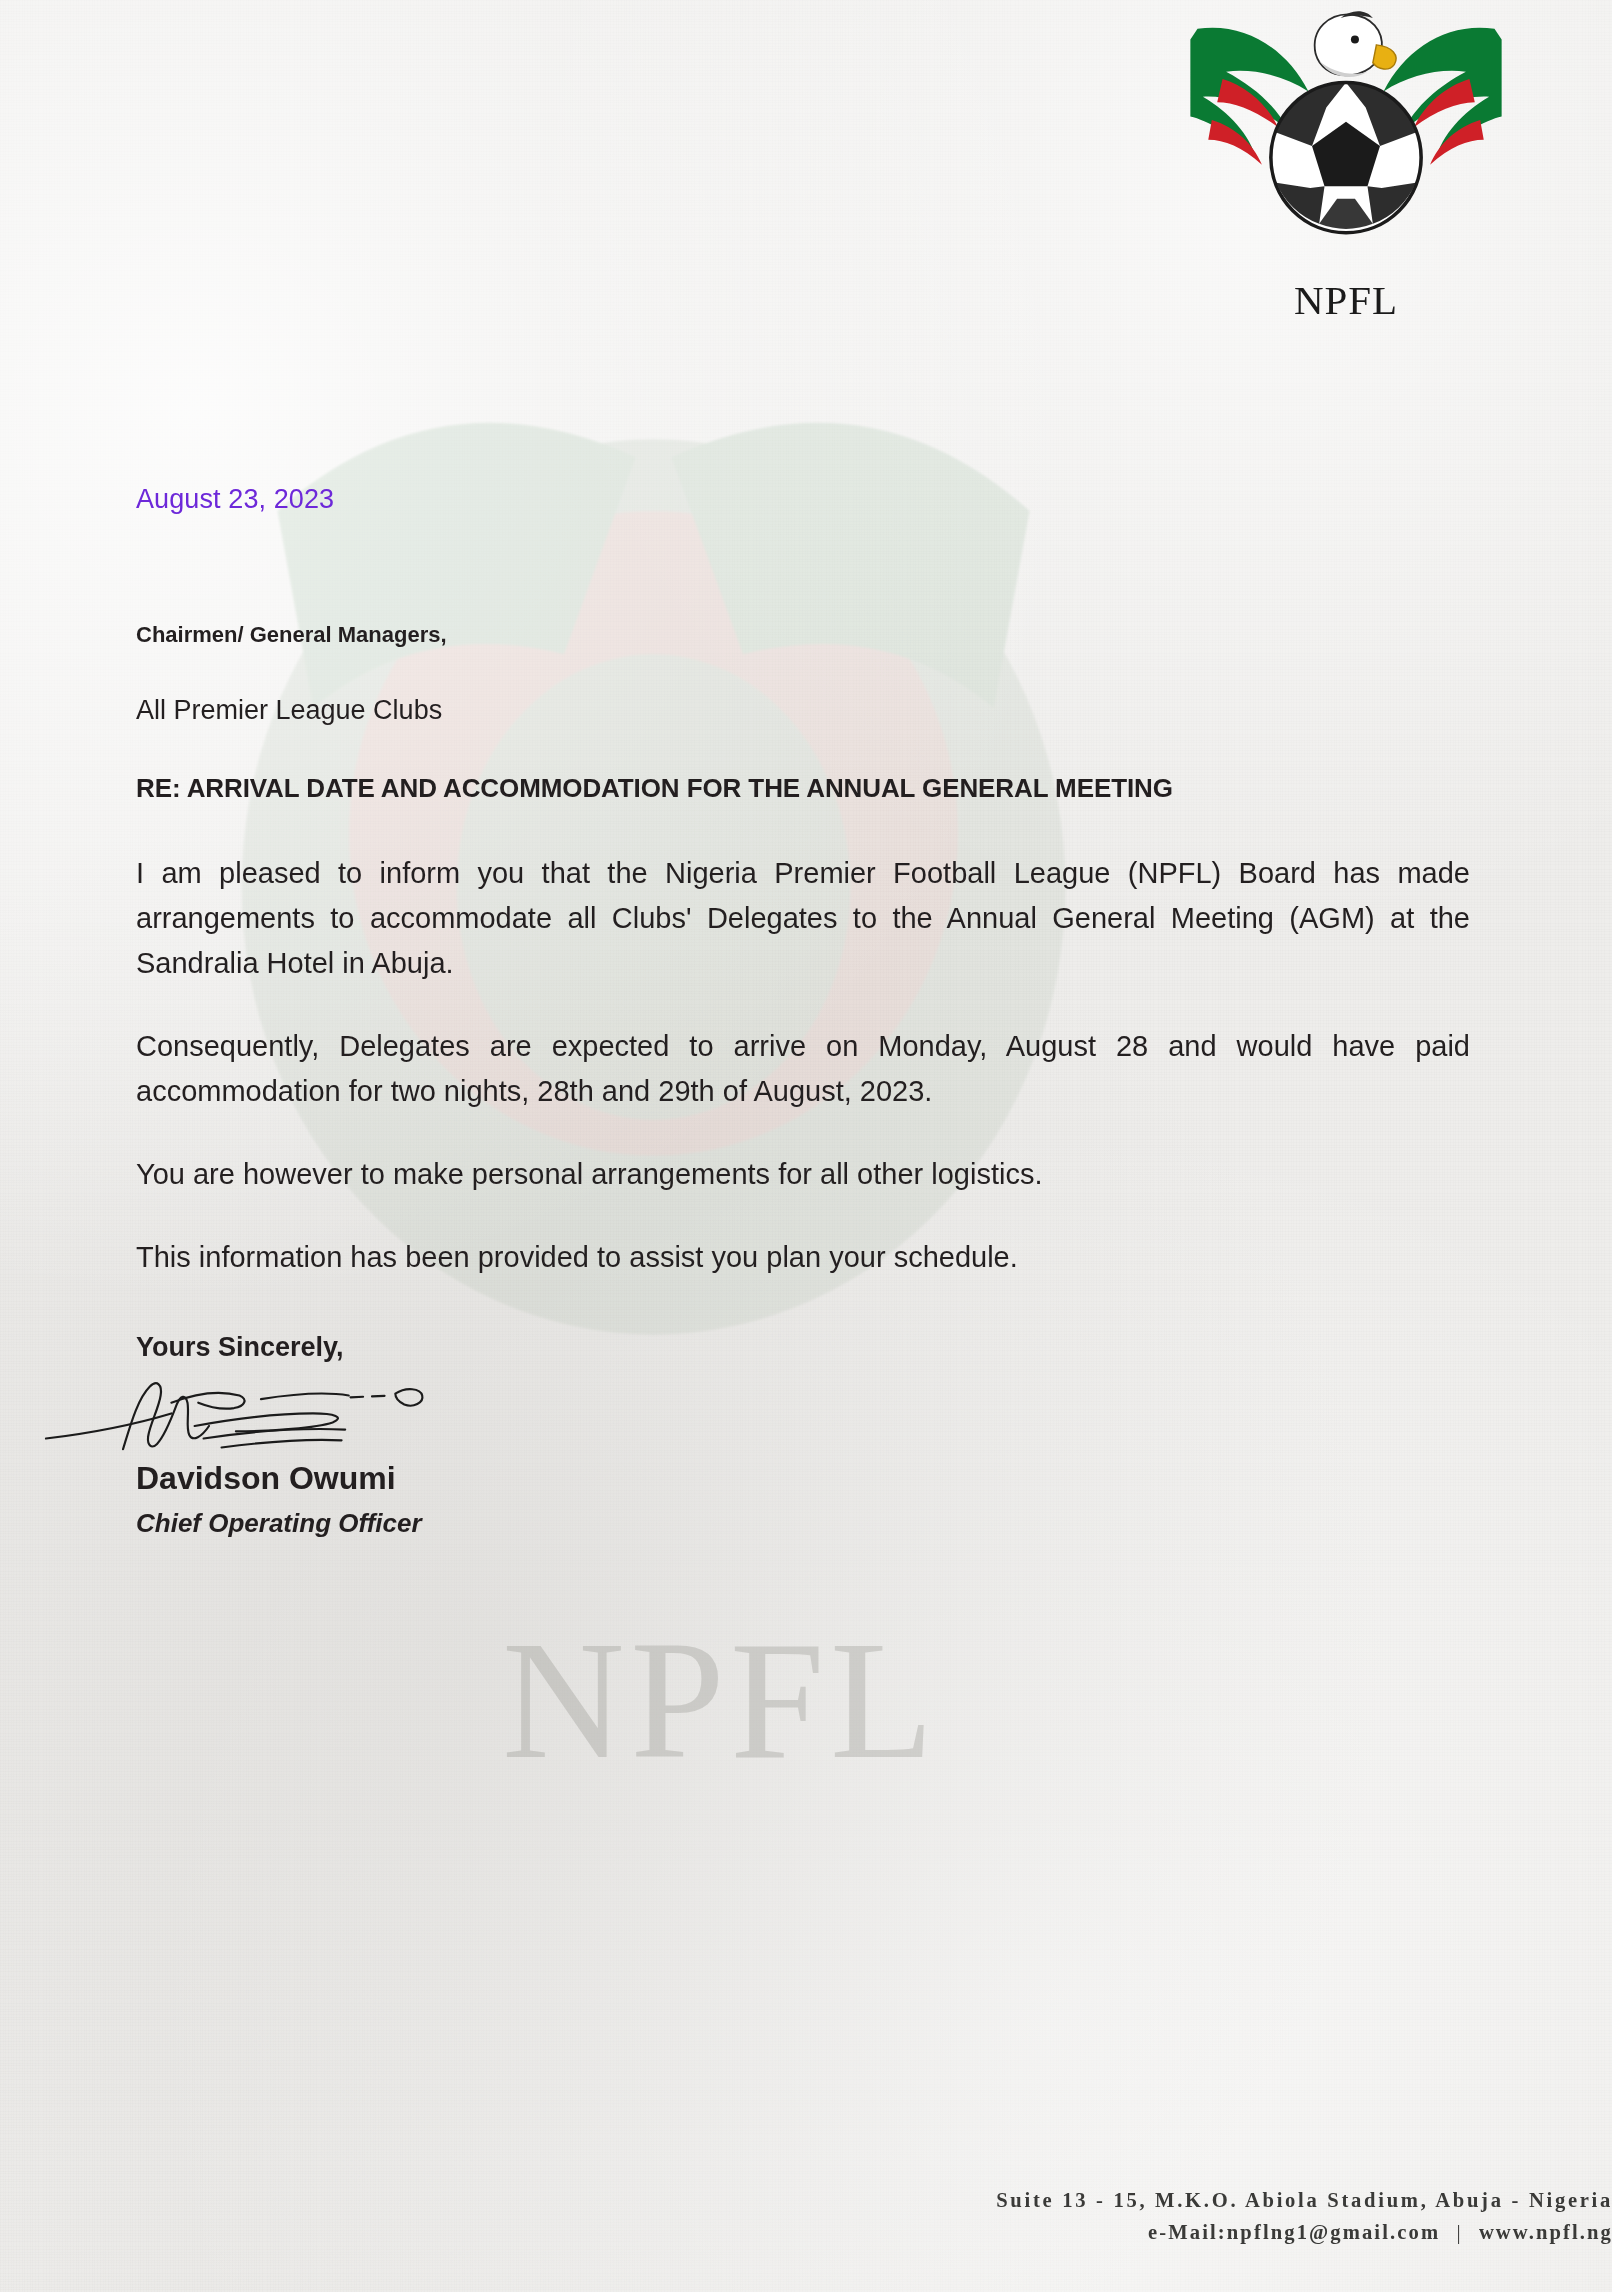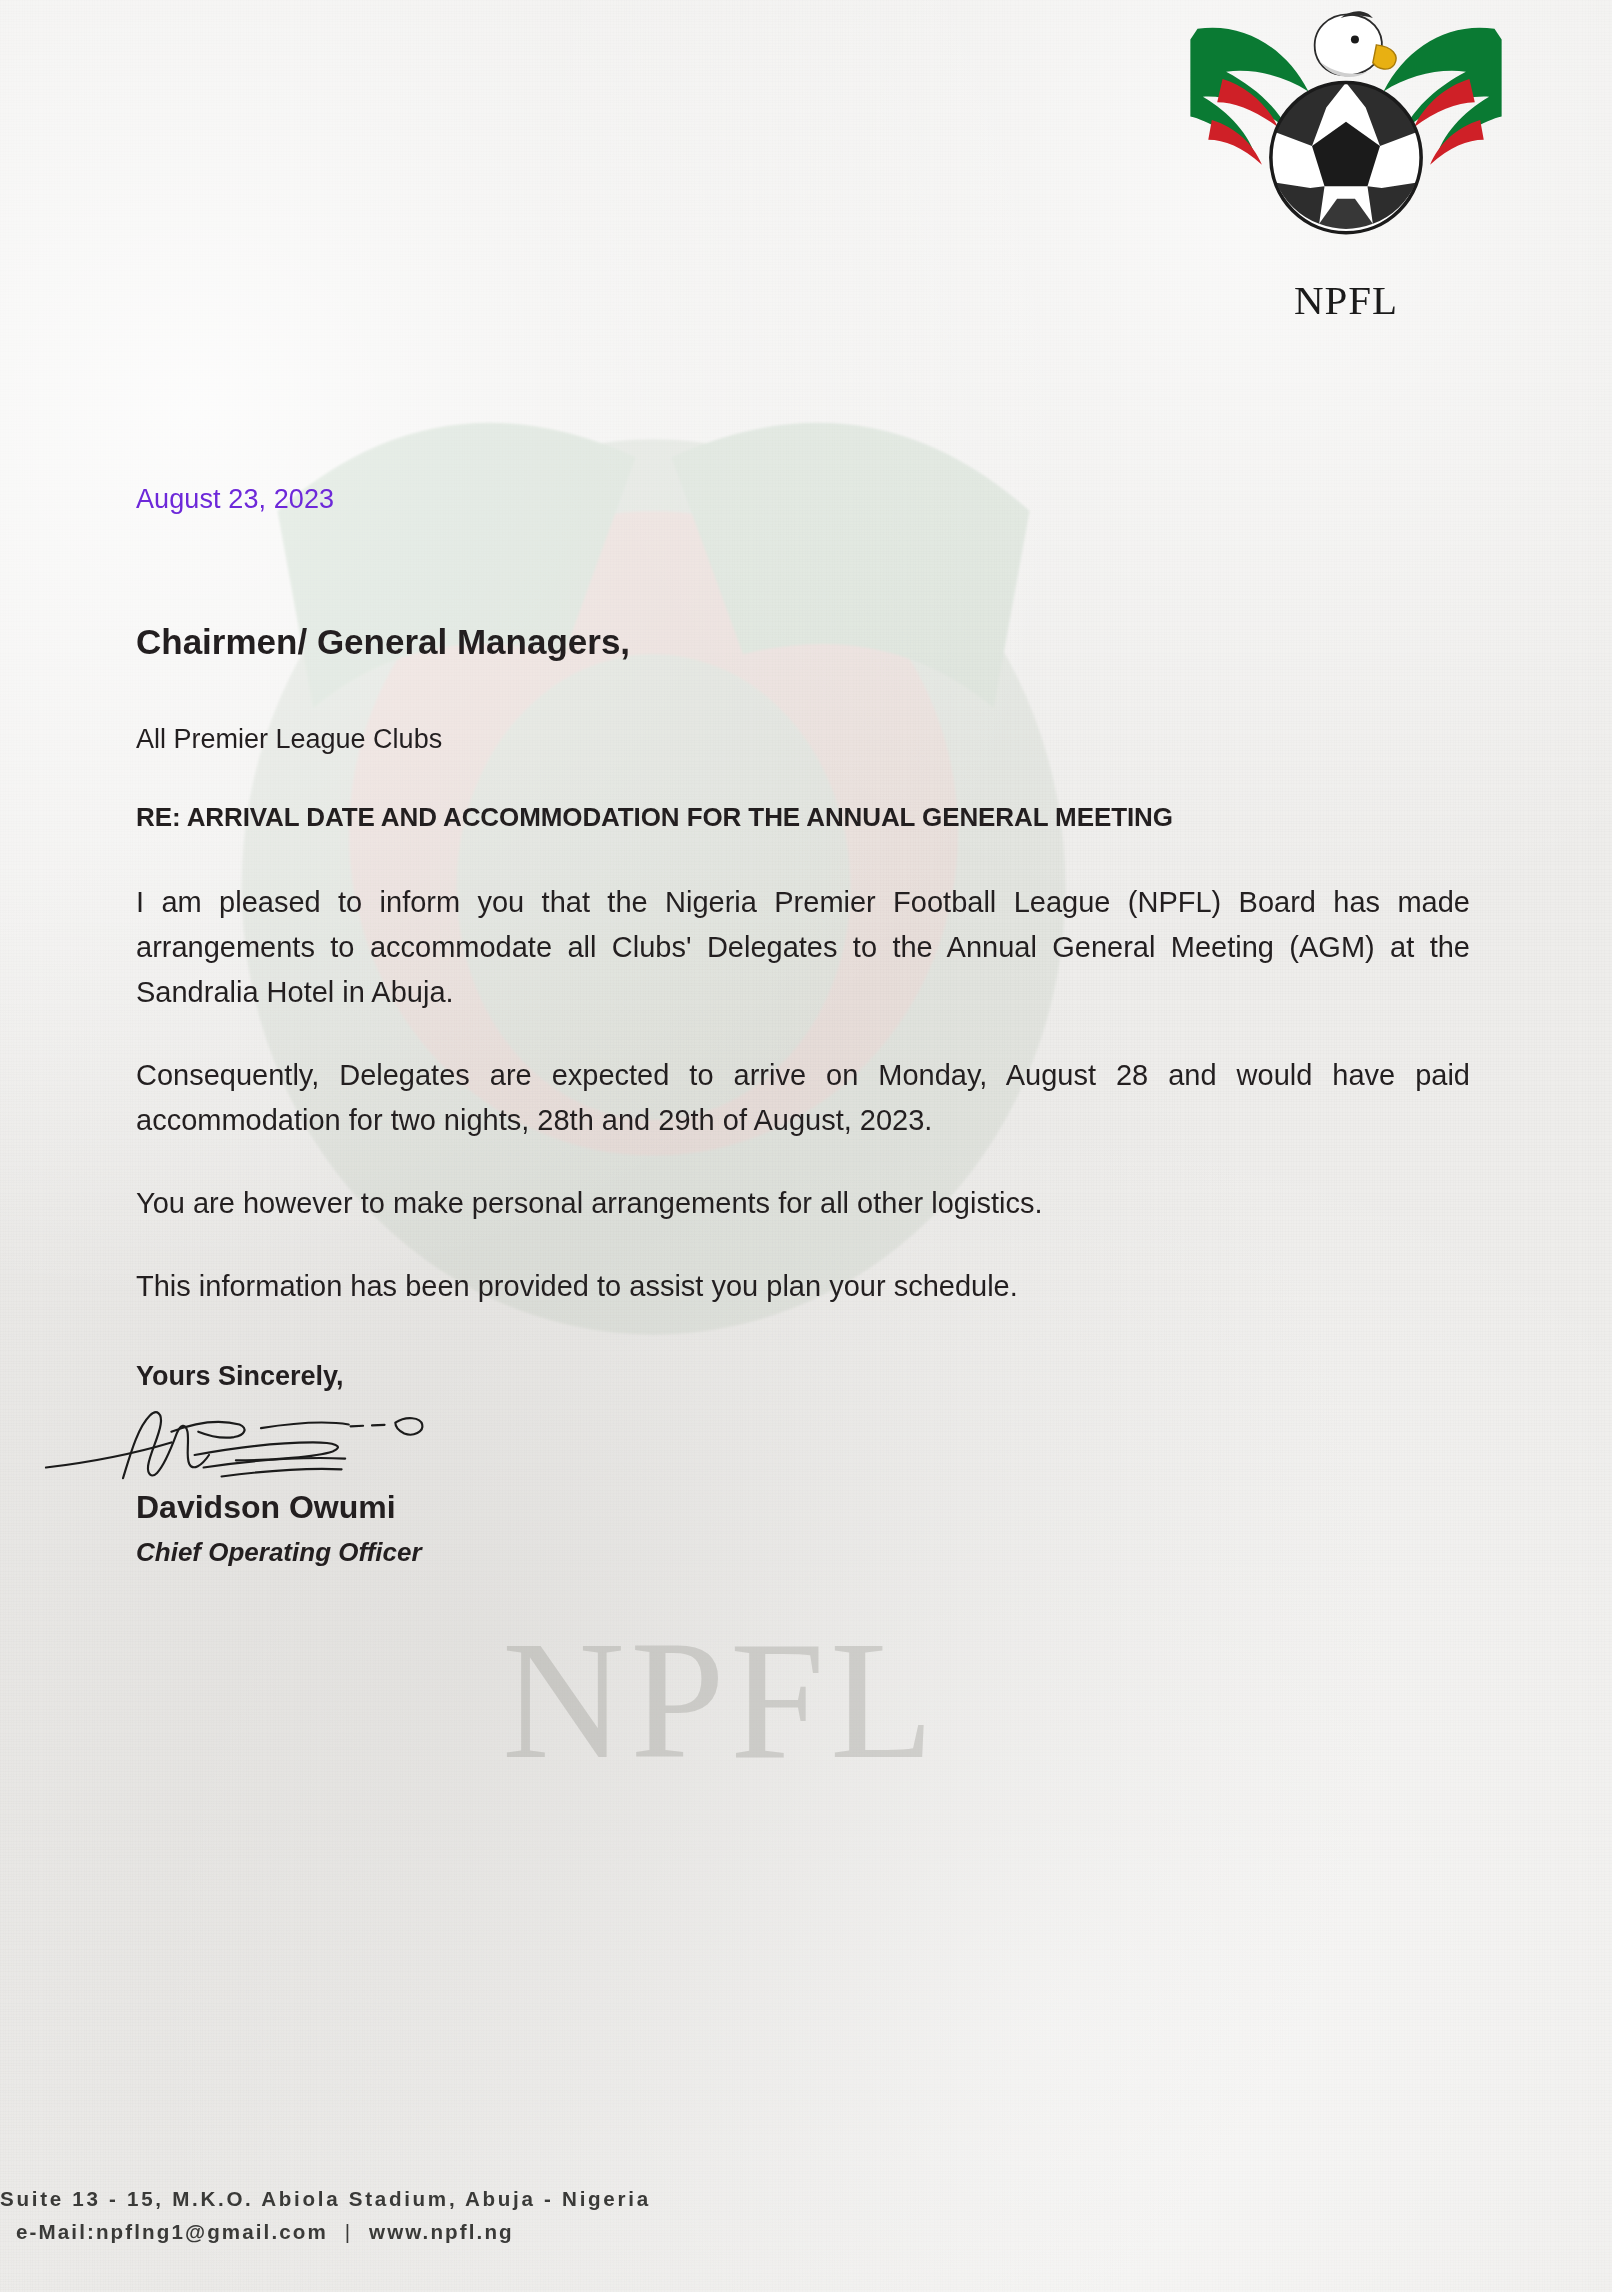--- a/index.html
+++ b/index.html
@@ -69,23 +69,23 @@
     top: 484px;
     width: 1334px;
   }
   .date {
     font-size: 27px;
     color: #6d28d9;
     margin-bottom: 107px;
     letter-spacing: 0.1px;
   }
   .addressee {
-    font-size: 35px;
-    font-weight: bold;
-    margin-bottom: 62px;
+    font-size: 22px;
+    font-weight: bold;
+    margin-bottom: 47px;
   }
   .addressee2 {
     font-size: 27px;
     margin-bottom: 47px;
   }
   .salutation {
     font-size: 27px;
     margin-bottom: 47px;
   }
   .subject {
@@ -142,22 +142,23 @@
     user-select: none;
     pointer-events: none;
   }
 
   
   .footer {
     position: absolute;
     left: 0;
     right: 0;
     bottom: 49px;
-    text-align: left;
+    text-align: right;
     color: #3a3a38;
+    font-family: Liberation Serif, serif;
   }
   .footer-line1 {
     font-size: 20.6px;
     font-weight: bold;
     letter-spacing: 2.7px;
     margin-bottom: 9px;
   }
   .footer-line2 {
     font-size: 20.6px;
     font-weight: bold;

